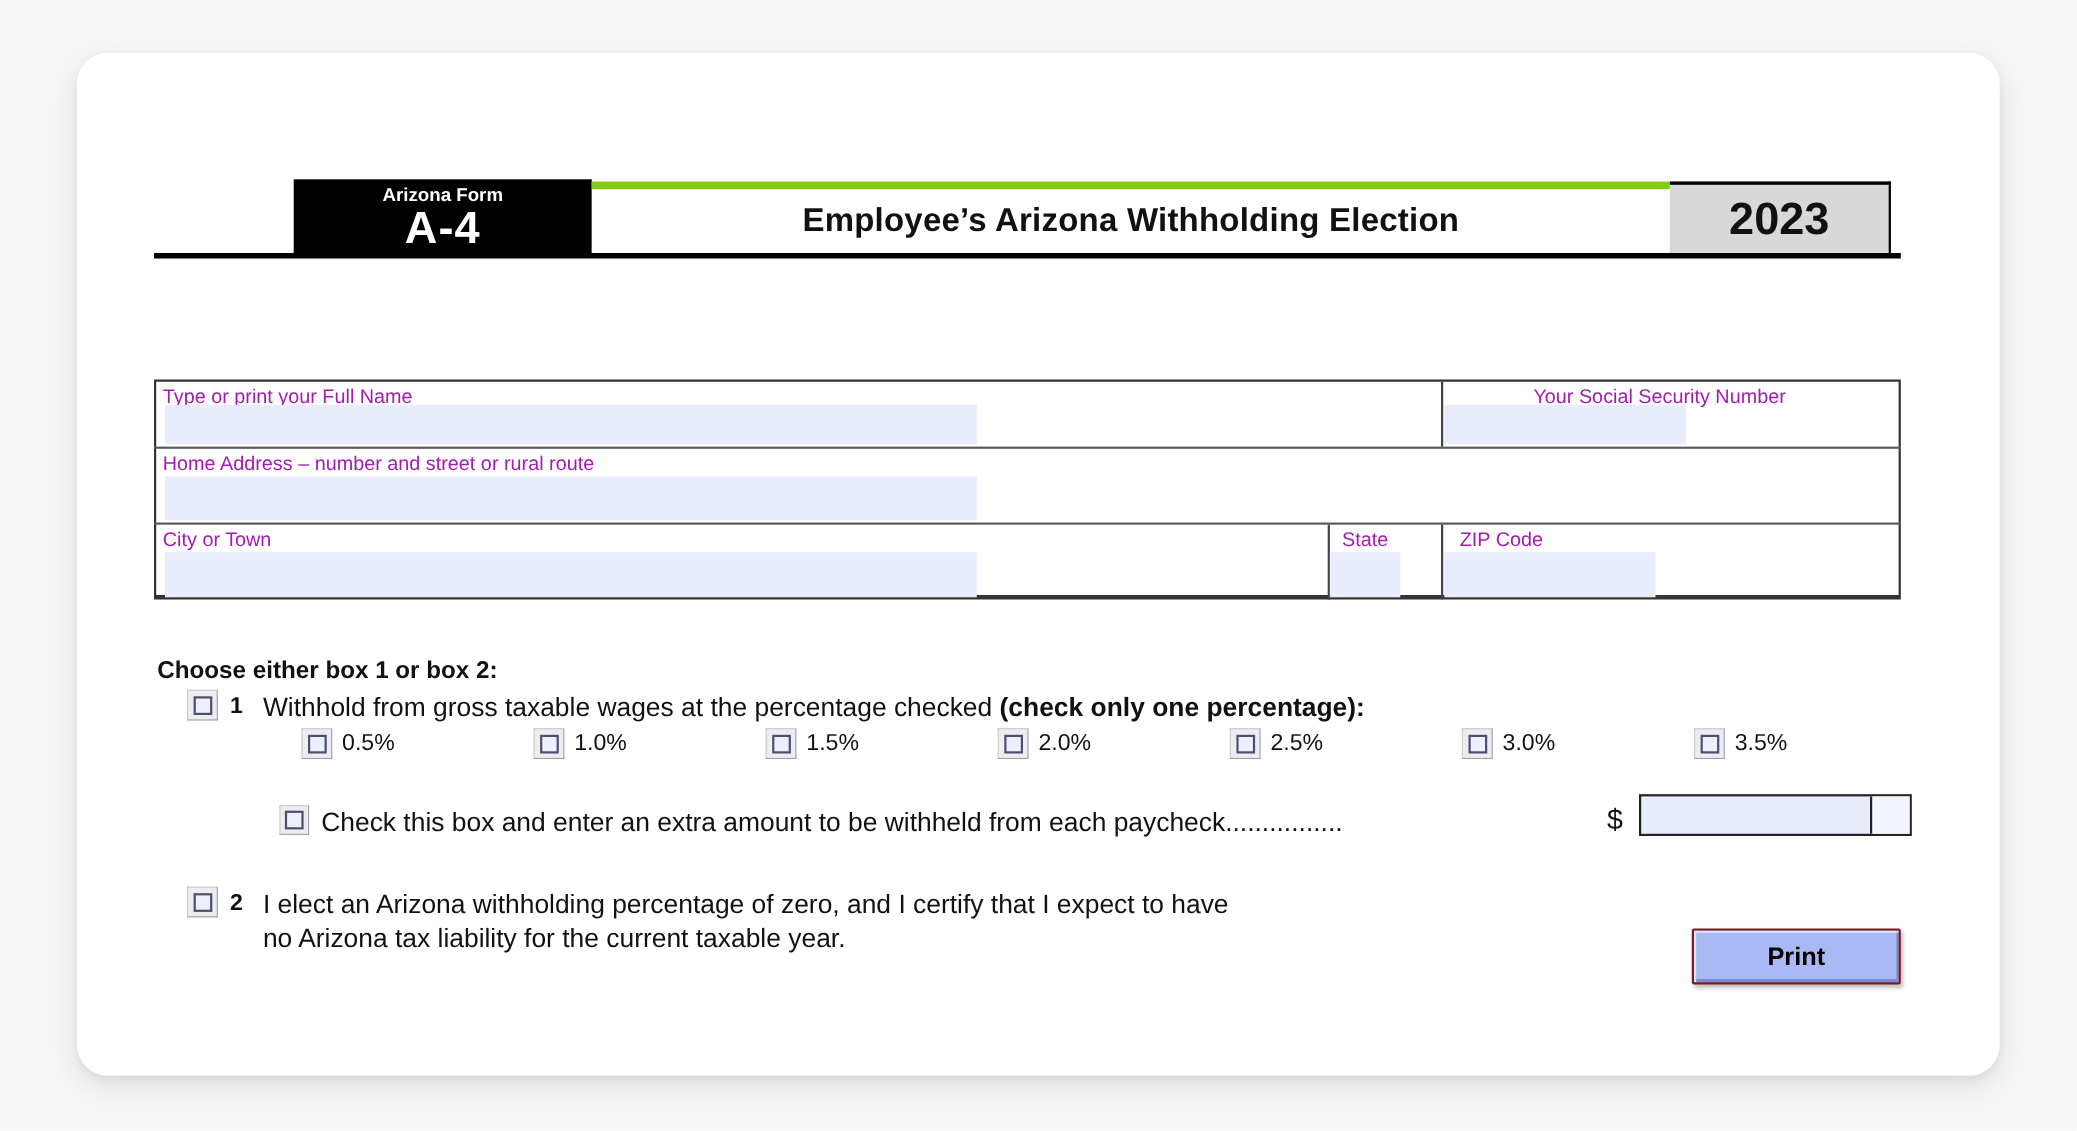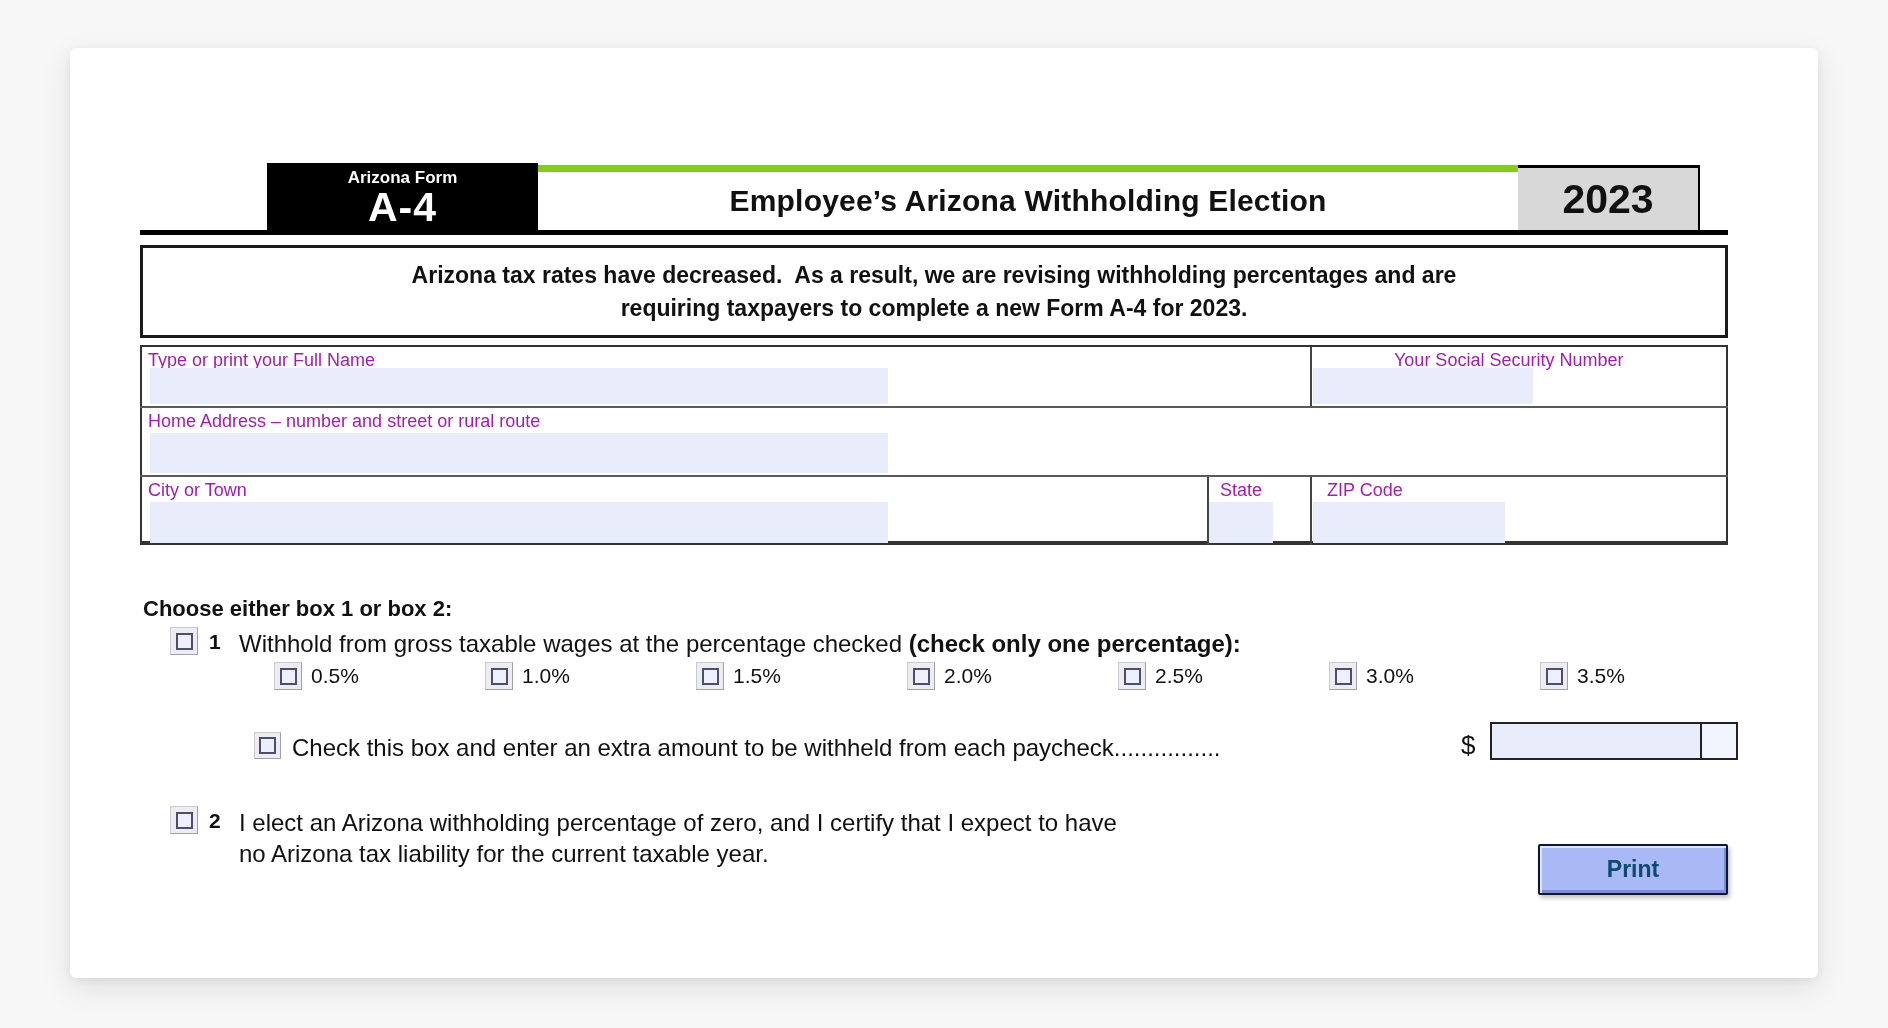--- a/index.html
+++ b/index.html
@@ -6,40 +6,40 @@
   html,body { width:1888px; height:1028px; }
   body {
     font-family:"Liberation Sans", sans-serif;
     background:#f7f7f8;
     color:#111;
     position:relative;
     overflow:hidden;
   }
   .card {
     position:absolute; left:70px; top:48px; width:1748px; height:930px;
-    background:#ffffff; border-radius:6px;
+    background:#ffffff; border-radius:28px;
     box-shadow:0 10px 30px rgba(0,0,0,0.10), 0 2px 8px rgba(0,0,0,0.06);
   }
   .abs { position:absolute; }
 
   
   .hdr-black {
     left:197px; top:115px; width:271px; height:67px; background:#000;
     color:#fff; text-align:center; padding-top:6px;
   }
   .hdr-black .small { font-size:17px; font-weight:bold; line-height:18px; }
   .hdr-black .big   { font-size:41px; font-weight:bold; line-height:40px; letter-spacing:1px; }
   .hdr-title {
     left:468px; top:117px; width:980px; height:65px;
     border-top:7px solid #84cc16; background:#fff;
     display:flex; align-items:center; justify-content:center;
     font-size:30px; font-weight:bold; letter-spacing:0.2px;
   }
   .hdr-year {
-    left:1448px; top:117px; width:182px; height:65px;
+    left:1448px; top:117px; width:201px; height:65px;
     background:#d8d8d8; border-top:3px solid #000; border-right:2px solid #000;
     display:flex; align-items:center; justify-content:center;
     font-size:41px; font-weight:bold;
   }
   .hdr-rule { left:70px; top:182px; width:1588px; height:5px; background:#000; }
 
   
   .notice {
     left:70px; top:197px; width:1588px; height:93px;
     border:3px solid #1a1a1a; text-align:center;
@@ -80,43 +80,39 @@
     left:1420px; top:674px; width:248px; height:38px;
     border:2px solid #222; background:#e9edfb; display:flex;
   }
   .amount-main { width:208px; height:100%; }
   .amount-cents { flex:1; height:100%; border-left:2px solid #222; background:#f2f5fd; }
   .dollar { font-size:26px; }
 
   
   .print-btn {
     left:1468px; top:796px; width:190px; height:51px;
-    background:#a9b9f6; border:2px solid #0f172a; border-radius:2px;
+    background:#a9b9f6; border:2px solid #7f1d1d; border-radius:2px;
     box-shadow: inset 2px 2px 0 #dde4fe, inset -2px -3px 0 #7d8cd8, 2px 3px 4px rgba(0,0,0,0.25);
     display:flex; align-items:center; justify-content:center;
-    font-size:23px; font-weight:bold; color:#0c4a6e; cursor:pointer;
+    font-size:23px; font-weight:bold; color:#000000; cursor:pointer;
   }
 </style>
 </head>
 <body>
 
 <div class="card">
 
   <div class="abs hdr-black">
     <div class="small">Arizona Form</div>
     <div class="big">A-4</div>
   </div>
   <div class="abs hdr-title">Employee’s Arizona Withholding Election</div>
   <div class="abs hdr-year">2023</div>
   <div class="abs hdr-rule"></div>
 
-  <div class="abs notice">
-    <div>Arizona tax rates have decreased.&nbsp; As a result, we are revising withholding percentages and are</div>
-    <div>requiring taxpayers to complete a new Form A-4 for 2023.</div>
-  </div>
 
   <div class="abs tbl"></div>
   <div class="abs hline r1"></div>
   <div class="abs hline r2"></div>
   <div class="abs vline ssn"></div>
   <div class="abs vline state"></div>
   <div class="abs vline zip"></div>
 
   <div class="abs cell-label" style="left:78px; top:302px;">Type or print your Full Name</div>
   <div class="abs cell-label" style="left:1324px; top:302px;">Your Social Security Number</div>

